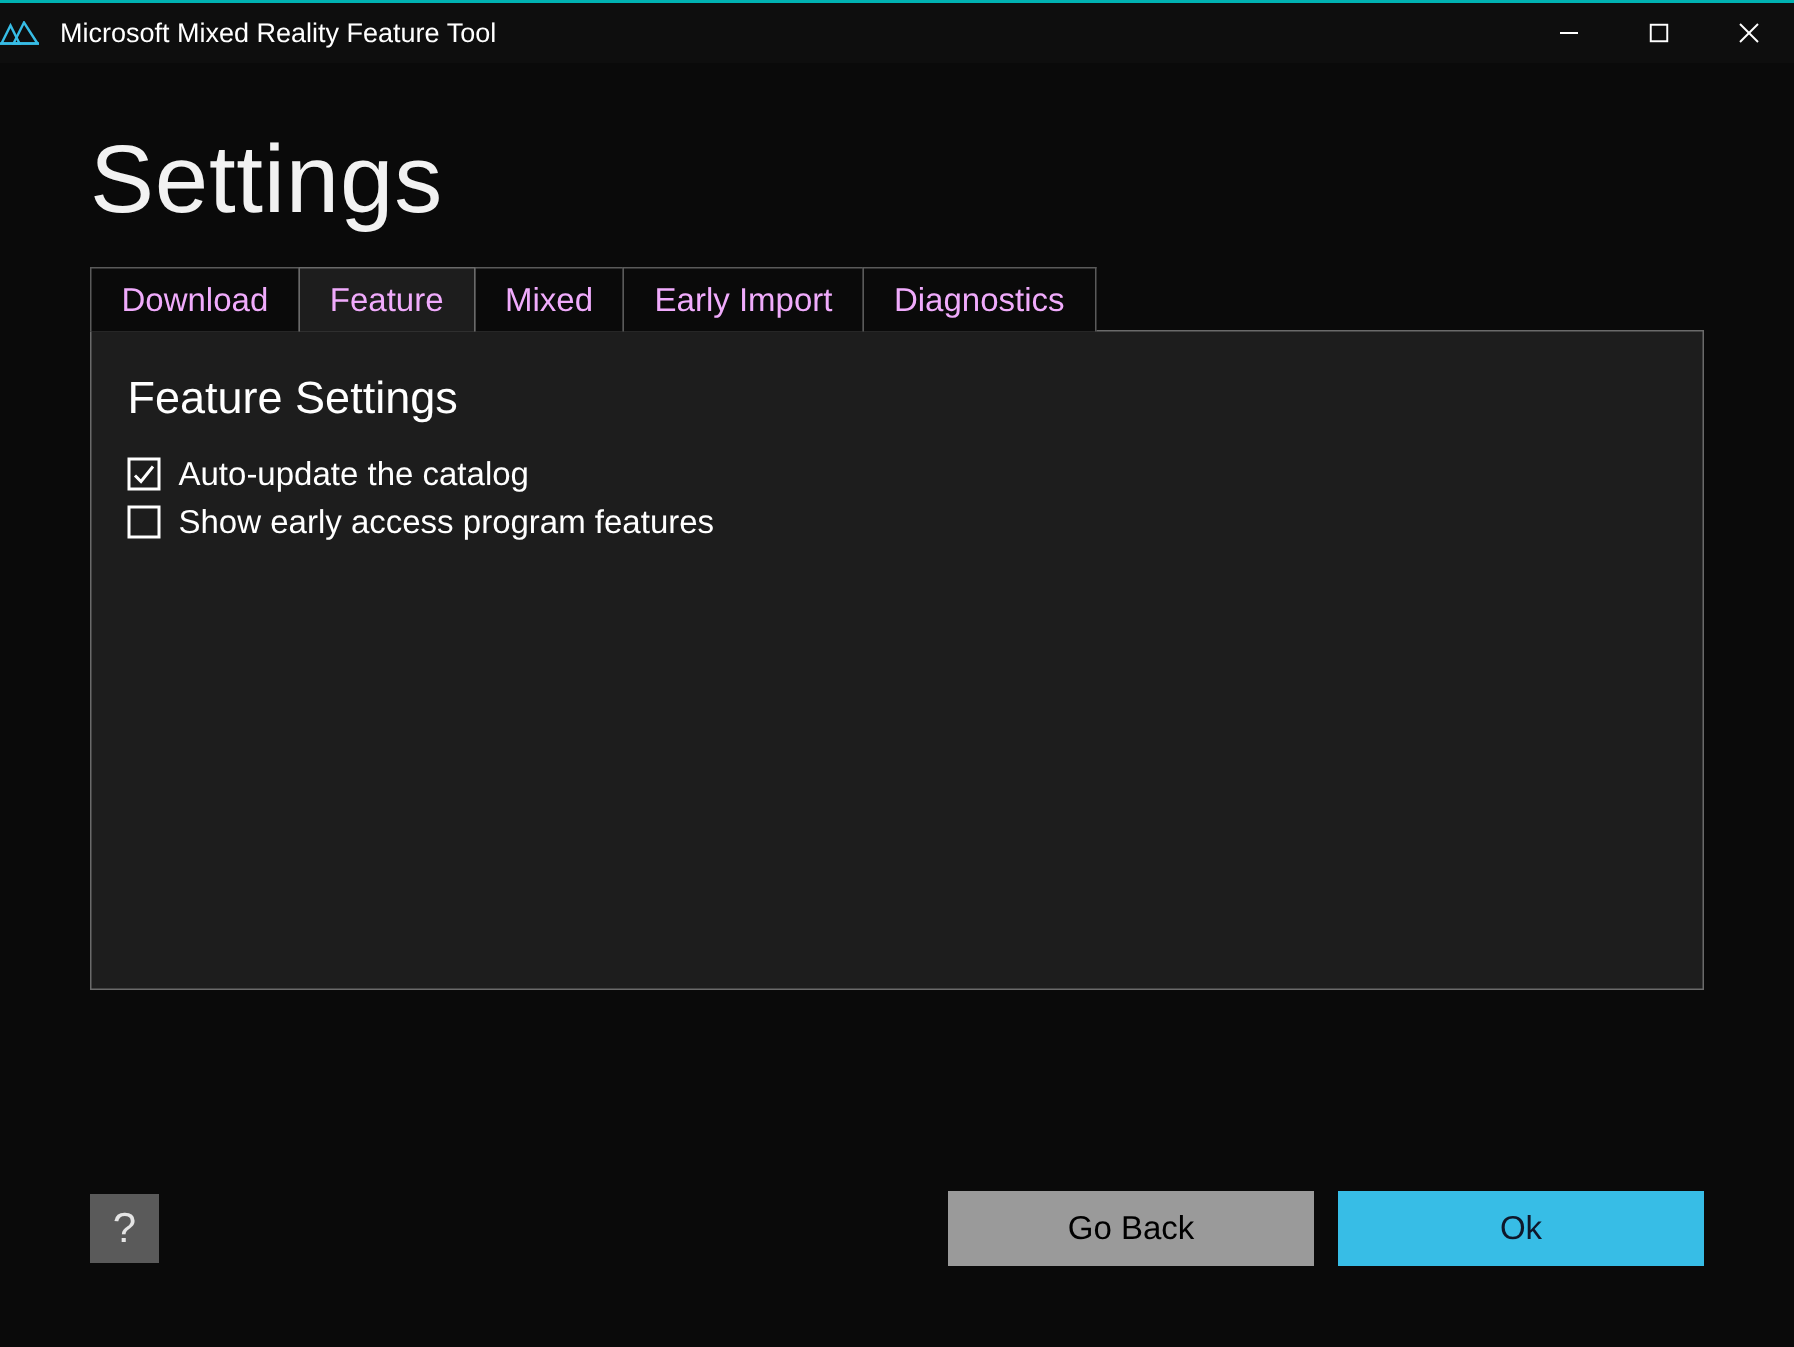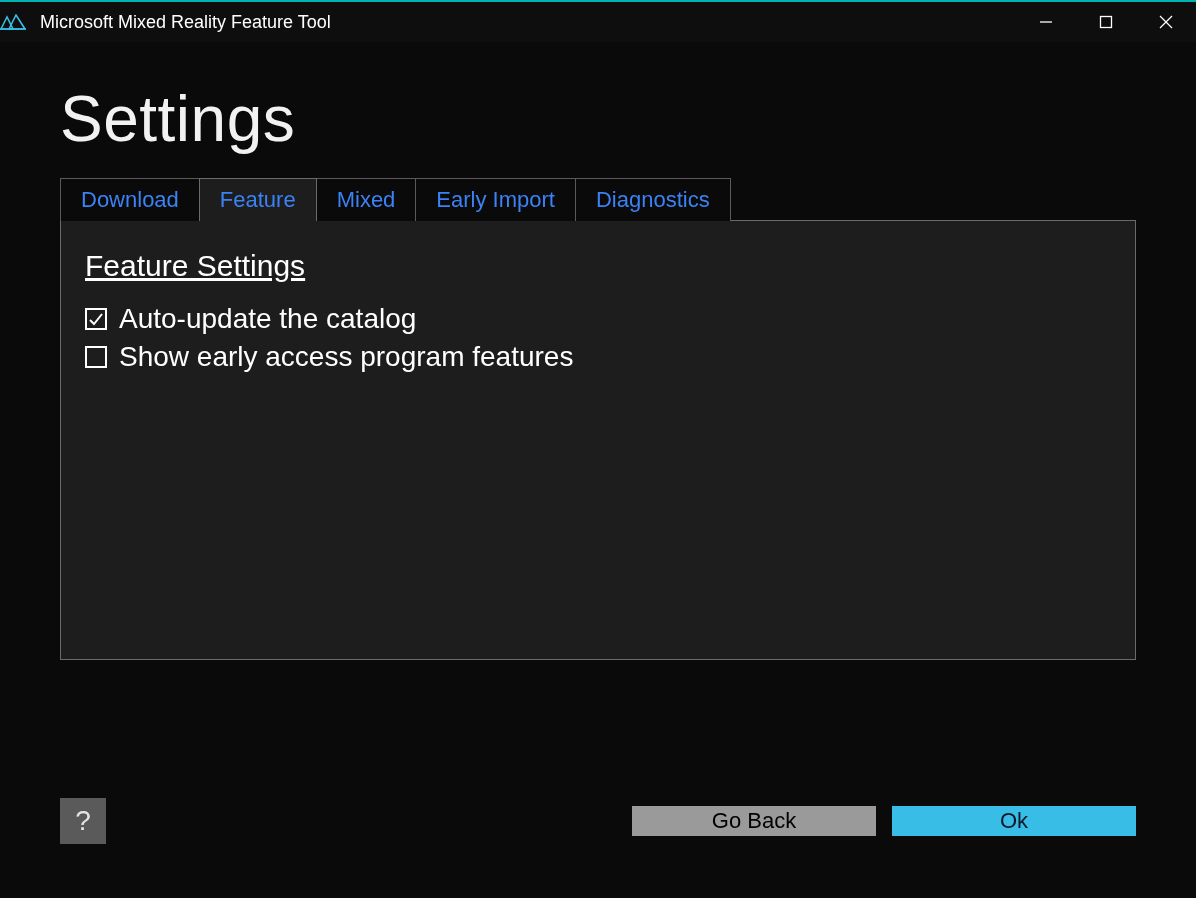--- a/index.html
+++ b/index.html
@@ -65,21 +65,21 @@
       color: #f2f2f2;
     }
     
     .tabs {
       display: flex;
     }
     .tab {
       padding: 8px 20px;
       font-size: 22px;
       font-weight: 400;
-      color: #3b82f6;
+      color: #f0abfc;
       border: 1px solid #5a5a5a;
       border-bottom: none;
       background: #0a0a0a;
       cursor: pointer;
       margin-right: -1px;
       position: relative;
     }
     .tab.active {
       background: #1d1d1d;
       border-color: #6a6a6a;
@@ -90,41 +90,40 @@
       border: 1px solid #6a6a6a;
       background: #1d1d1d;
       padding: 28px 24px;
       height: 440px;
       margin-top: -1px;
     }
     .panel-heading {
       font-size: 30px;
       font-weight: 400;
       margin-bottom: 20px;
-      text-decoration: underline;
     }
     .check-row {
       display: flex;
       align-items: center;
       margin-bottom: 6px;
       cursor: pointer;
     }
     .checkbox {
       width: 22px;
       height: 22px;
       border: 2px solid #ffffff;
       margin-right: 12px;
       display: flex;
       align-items: center;
       justify-content: center;
       flex-shrink: 0;
     }
     .checkbox svg { display:block; }
     .check-label {
-      font-size: 28px;
+      font-size: 22px;
       font-weight: 400;
     }
     
     .footer {
       position: absolute;
       left: 60px;
       right: 60px;
       bottom: 54px;
       display: flex;
       align-items: center;
@@ -137,21 +136,21 @@
       font-size: 28px;
       font-weight: 300;
       display: flex;
       align-items: center;
       justify-content: center;
       cursor: pointer;
     }
     .spacer { flex:1; }
     .btn {
       width: 244px;
-      height: 30px;
+      height: 50px;
       display: flex;
       align-items: center;
       justify-content: center;
       font-size: 22px;
       font-weight: 400;
       cursor: pointer;
       margin-left: 16px;
     }
     .btn-secondary {
       background: #9a9a9a;

